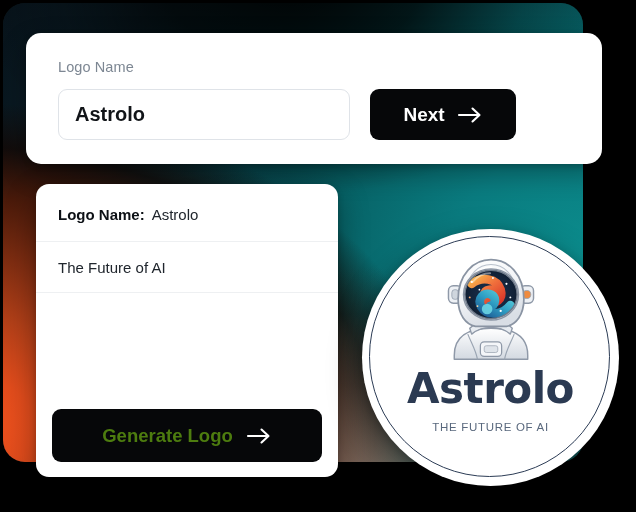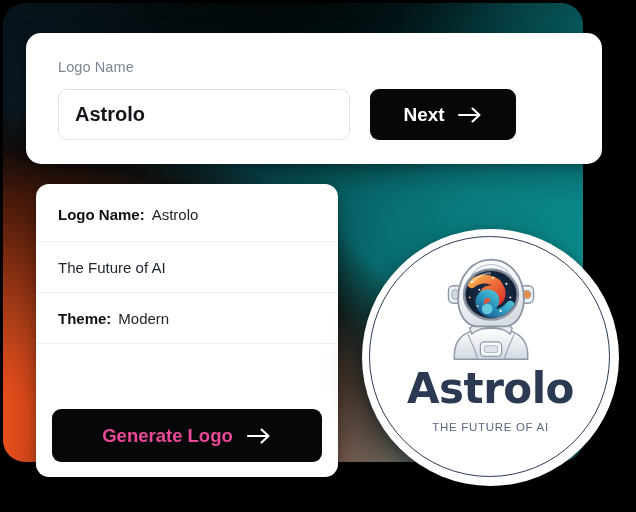--- a/index.html
+++ b/index.html
@@ -149,21 +149,21 @@
   }
   #generate-button {
     position: absolute;
     left: 16px;
     top: 225px;
     width: 270px;
     height: 53px;
     border: none;
     border-radius: 9px;
     background: #060709;
-    color: #ec4899;
+    color: #4d7c0f;
     font-family: "Liberation Sans", sans-serif;
     font-size: 18.5px;
     font-weight: 600;
     display: flex;
     align-items: center;
     justify-content: center;
     gap: 13px;
     cursor: pointer;
     padding: 13px;
   }
@@ -250,24 +250,20 @@
   <div class="detail-row">
     <span class="detail-key">Logo Name:</span>
     <span class="detail-val">Astrolo</span>
   </div>
 
   <div class="detail-row">
     <span class="detail-val">The Future of AI</span>
   </div>
 
 
-  <div class="detail-row">
-    <span class="detail-key">Theme:</span>
-    <span class="detail-val">Modern</span>
-  </div>
 
   <button id="generate-button">
     <span>Generate Logo</span>
     <span>
       <svg class="arrow-svg" width="26" height="18" viewBox="0 0 26 18" fill="none">
         <path d="M2 9 H22" stroke="#ffffff" stroke-width="2.1" stroke-linecap="round"></path>
         <path d="M15.5 2.5 L22.5 9 L15.5 15.5" stroke="#ffffff" stroke-width="2.1" stroke-linecap="round" stroke-linejoin="round" fill="none"></path>
       </svg>
     </span>
   </button>

